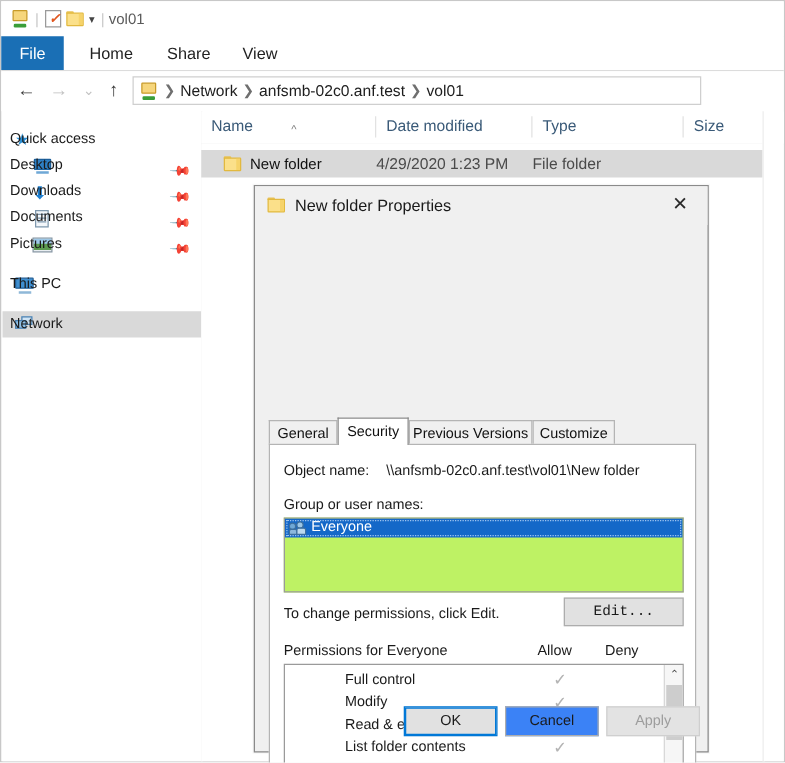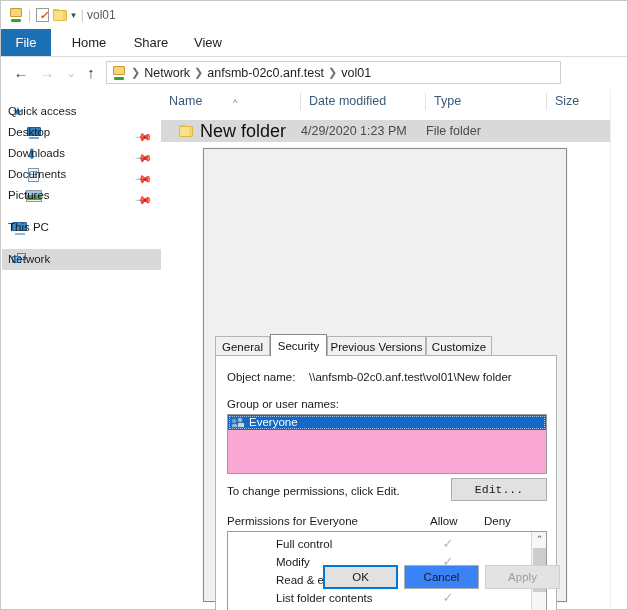--- a/index.html
+++ b/index.html
@@ -74,40 +74,40 @@
   .si-pic .sky{position:absolute;left:1px;top:2px;width:14px;height:5px;background:#9dc8e8;}
   .si-pic .hill{position:absolute;left:1px;top:6px;width:14px;height:5px;background:#5c9a4f;}
   .si-pc .m{position:absolute;left:0;top:1px;width:15px;height:9px;background:#3f8fd0;border:1px solid #235f96;box-sizing:border-box;border-radius:1px;}
   .si-pc .s{position:absolute;left:3px;bottom:0;width:10px;height:2px;background:#8fb8d8;}
   .si-net .m1{position:absolute;left:0;top:3px;width:9px;height:7px;background:#8fc0e6;border:1px solid #4a7fae;box-sizing:border-box;}
   .si-net .m2{position:absolute;left:5px;top:0px;width:9px;height:7px;background:#cfe4f5;border:1px solid #4a7fae;box-sizing:border-box;}
 
   
   .filelist{position:absolute;left:160px;top:114px;width:451px;height:494px;background:#fff;}
   .filerow{position:relative;height:22px;line-height:22px;background:#d9d9d9;}
-  .fr-name{position:absolute;left:18px;top:0;font-size:18px;color:#101010;display:flex;align-items:center;height:22px;}
+  .fr-name{position:absolute;left:18px;top:0;font-size:12px;color:#101010;display:flex;align-items:center;height:22px;}
   .fr-name .ico-folder{margin-right:7px;}
   .fr-cell{position:absolute;top:0;font-size:12.5px;color:#4a4a4a;height:22px;line-height:22px;}
   .list-scroll{position:absolute;right:0;top:88px;width:16px;height:520px;background:#fff;border-left:1px solid #ededed;}
 
   
   .dlg{position:absolute;left:203px;top:148px;width:364px;height:454px;background:#f0f0f0;border:1px solid #8a8a8a;box-shadow:0 0 0 1px rgba(0,0,0,0.03);box-sizing:border-box;}
   .dlg-title{position:absolute;left:0;top:0;width:362px;height:31px;background:#f0f0f0;}
   .dlg-title .ico-folder{position:absolute;left:10px;top:9px;}
   .dlg-title .t{position:absolute;left:32px;top:6px;font-size:13px;color:#1a1a1a;line-height:19px;}
   .dlg-close{position:absolute;right:0;top:0;width:44px;height:29px;line-height:29px;text-align:center;font-size:15px;color:#2a2a2a;}
 
   .tabstrip{position:absolute;left:11px;top:185px;width:342px;height:22px;}
   .ptab{position:absolute;top:2px;height:20px;line-height:20px;font-size:11.5px;color:#111;text-align:center;background:#f0f0f0;border:1px solid #b4b4b4;box-sizing:border-box;border-bottom:none;}
   .ptab.active{top:0;height:22px;line-height:22px;background:#fff;border-color:#8a8a8a;z-index:3;}
 
   .tabbody{position:absolute;left:11px;top:206px;width:342px;height:338px;background:#fff;border:1px solid #b4b4b4;box-sizing:border-box;}
 
   .lbl{position:absolute;font-size:11.5px;color:#1a1a1a;line-height:15px;}
-  .listbox{position:absolute;background:#f9a8d4;border:1px solid #9a9a9a;box-sizing:border-box;}
+  .listbox{position:absolute;background:#bef264;border:1px solid #9a9a9a;box-sizing:border-box;}
   .lb-item{position:relative;height:15px;line-height:15px;font-size:11.5px;display:flex;align-items:center;}
   .lb-item.sel{background:#1468c8;color:#fff;outline:1px dotted #9fc4ef;outline-offset:-2px;}
   .usr-icon{width:15px;height:12px;position:relative;margin:0 3px 0 3px;flex:0 0 auto;}
   .usr-icon .h1{position:absolute;left:0;top:1px;width:6px;height:6px;border-radius:50%;background:#6fa8d6;border:1px solid #3d6f9e;box-sizing:border-box;}
   .usr-icon .h2{position:absolute;left:6px;top:0px;width:6px;height:6px;border-radius:50%;background:#9cc6e6;border:1px solid #3d6f9e;box-sizing:border-box;}
   .usr-icon .b1{position:absolute;left:0;top:6px;width:7px;height:5px;background:#8bb8dd;border:1px solid #3d6f9e;box-sizing:border-box;border-radius:2px 2px 0 0;}
   .usr-icon .b2{position:absolute;left:6px;top:5px;width:8px;height:6px;background:#bcd9ef;border:1px solid #3d6f9e;box-sizing:border-box;border-radius:2px 2px 0 0;}
 
   .btn{position:absolute;background:#3b82f6;border:1px solid #adadad;box-sizing:border-box;font-size:11.5px;color:#1a1a1a;text-align:center;font-family:"Liberation Sans", sans-serif;}
   .btn.wbtn{background:#e1e1e1;}
@@ -277,20 +277,28 @@
         <div class="fr-cell" style="left:265px;">File folder</div>
         <div class="fr-cell" style="left:386px;"></div>
       </div>
     </div>
 
     <div class="list-scroll"></div>
   </div>
 
   <div class="dlg">
 
+    <div class="dlg-title">
+      <span class="ico ico-folder">
+          <i class="tab"></i>
+          <i class="body"></i>
+        </span>
+      <span class="t">New folder Properties</span>
+      <span class="dlg-close">✕</span>
+    </div>
 
     <div class="tabstrip">
       <div class="ptab" style="left:0;width:55px;">General</div>
       <div class="ptab active" style="left:55px;width:57px;">Security</div>
       <div class="ptab" style="left:112px;width:99px;">Previous Versions</div>
       <div class="ptab" style="left:211px;width:66px;">Customize</div>
     </div>
 
     <div class="tabbody">
 

